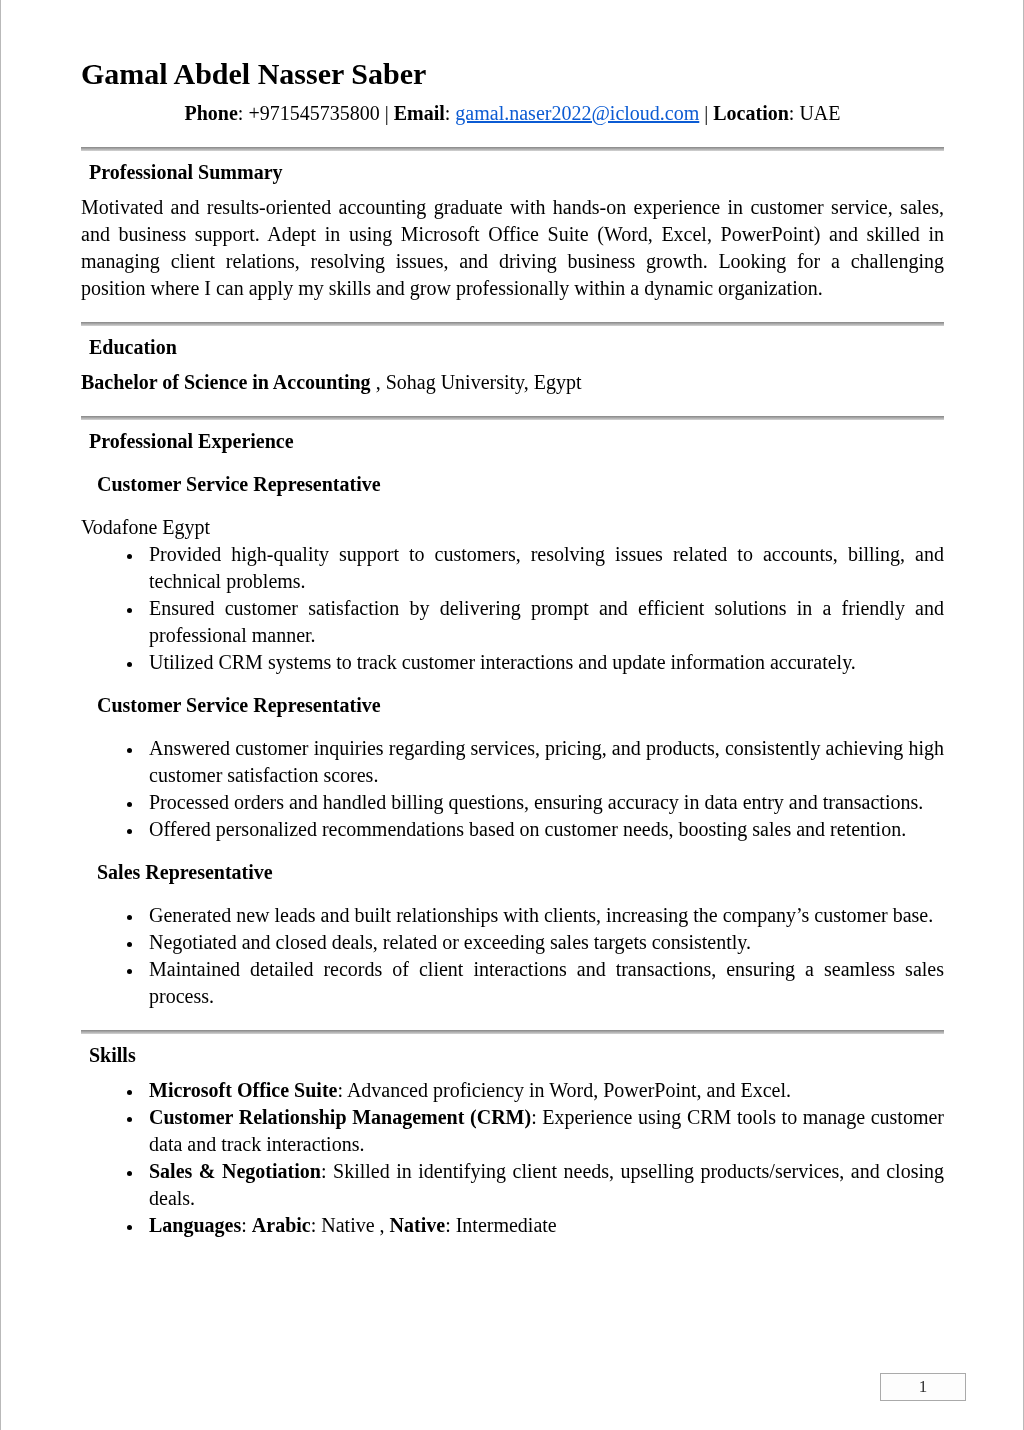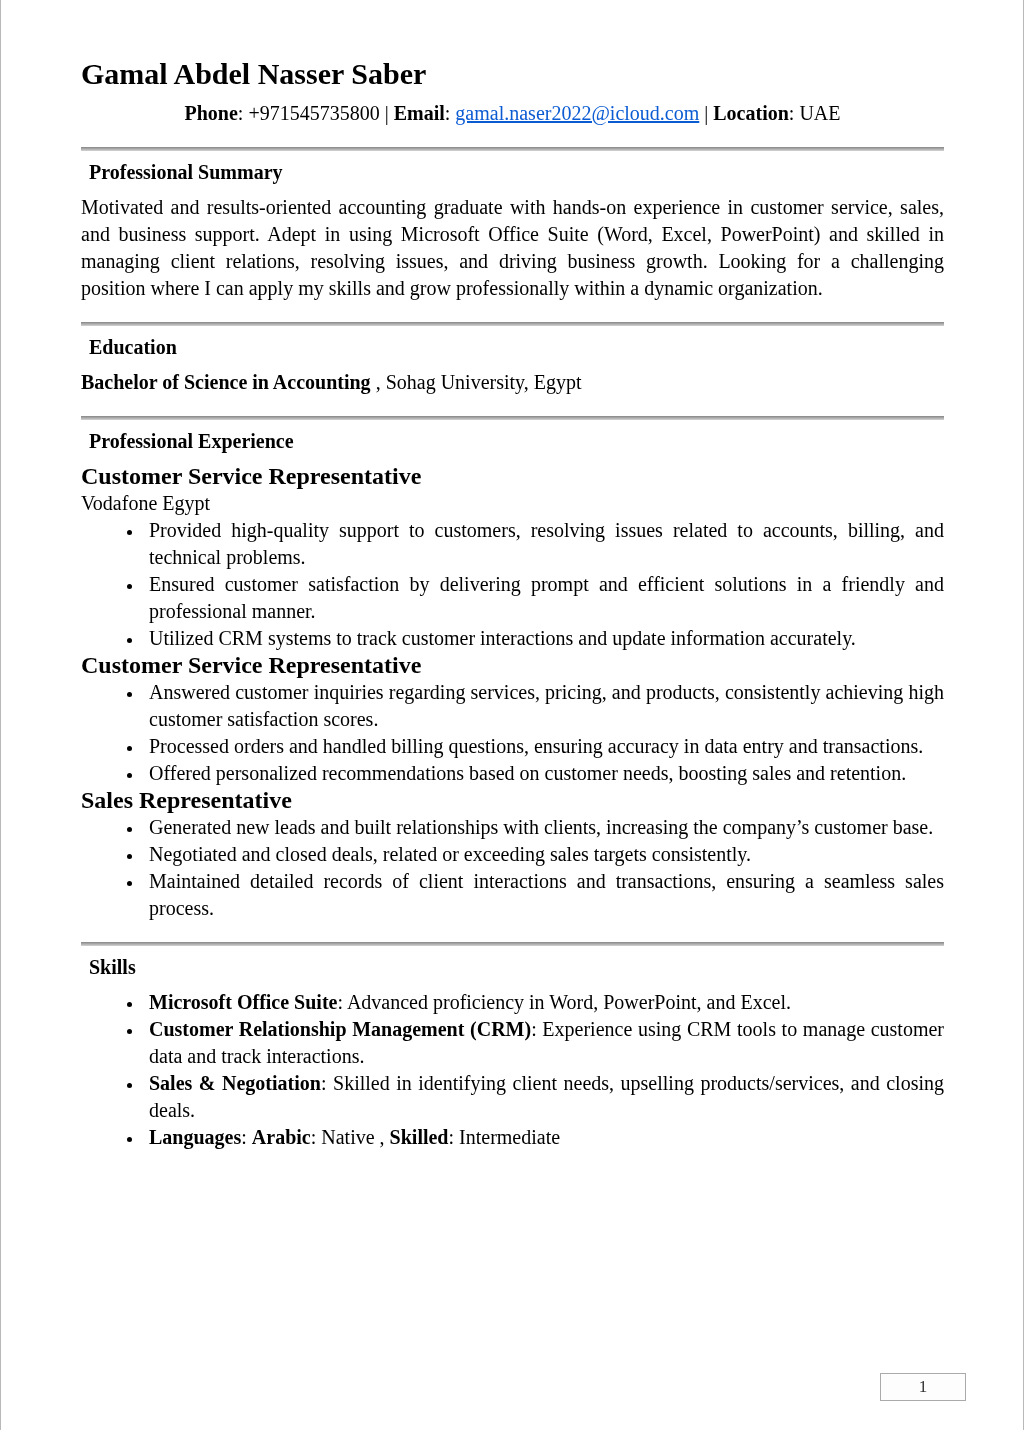--- a/index.html
+++ b/index.html
@@ -47,24 +47,24 @@
     margin: 20px 0 8px 0;
   }
 
   h2.section-heading {
     font-size: 20px;
     line-height: 27px;
     font-weight: 700;
     margin: 8px;
   }
   h3.job-title {
-    font-size: 24px;
+    font-size: 20px;
     line-height: 27px;
     font-weight: 700;
-    margin: 0;
+    margin: 16px;
   }
   p, li {
     font-size: 20px;
     line-height: 27px;
   }
   p { margin: 0; }
   .summary-text { text-align: justify; }
 
   ul.bullets {
     margin: 0;
@@ -153,21 +153,21 @@
     </section>
 
     <div class="rule"></div>
 
     <section>
       <h2 class="section-heading">Skills</h2>
       <ul class="bullets">
         <li><strong>Microsoft Office Suite</strong><span>: Advanced proficiency in Word, PowerPoint, and Excel.</span></li>
         <li><strong>Customer Relationship Management (CRM)</strong><span>: Experience using CRM tools to manage customer data and track interactions.</span></li>
         <li><strong>Sales &amp; Negotiation</strong><span>: Skilled in identifying client needs, upselling products/services, and closing deals.</span></li>
-        <li><strong>Languages</strong><span>: </span><strong>Arabic</strong><span>: Native , </span><strong>Skilled</strong><span>: Intermediate</span></li>
+        <li><strong>Languages</strong><span>: </span><strong>Arabic</strong><span>: Native , </span><strong>Native</strong><span>: Intermediate</span></li>
       </ul>
     </section>
 
   </div>
 
   <div class="page-number-box">
     <span>1</span>
   </div>
 </div>
 

